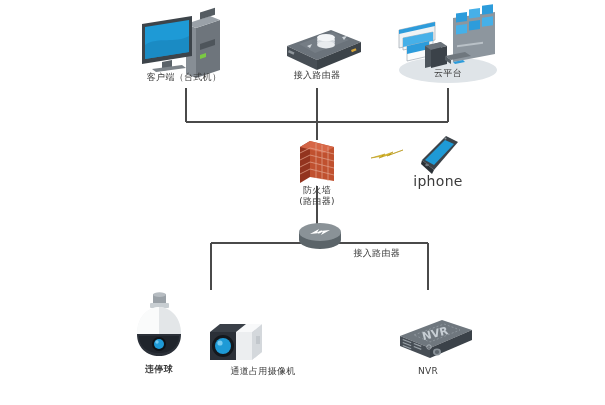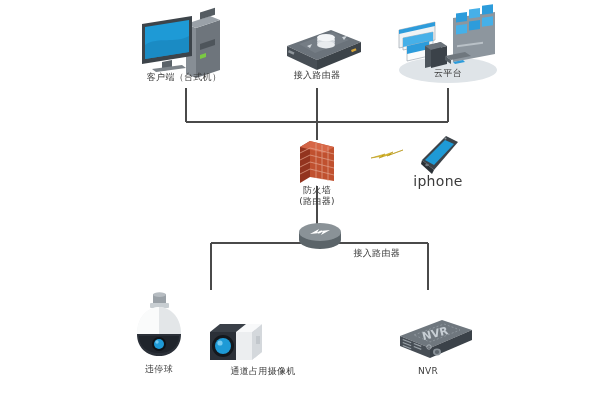--- a/index.html
+++ b/index.html
@@ -187,21 +187,21 @@
       <path d="M8,42 C8,24 20,15 30,15 L30,42 Z" fill="#fafbfb"></path>
       <path d="M30,15 C40,15 52,24 52,42 L30,42 Z" fill="#e3e6e8"></path>
 
       <path d="M8,42 L52,42 C52,56 42,64 30,64 C18,64 8,56 8,42 Z" fill="#2b3038"></path>
       <path d="M10,44 L50,44 C50,55 41,61 30,61 C19,61 10,55 10,44 Z" fill="#1f242b"></path>
 
       <circle cx="30" cy="52" r="7" fill="#0f1317"></circle>
       <circle cx="30" cy="52" r="5" fill="#1e9ad6"></circle>
       <circle cx="28" cy="50" r="1.7" fill="#7fd0f5" opacity="0.85"></circle>
     </svg>
-    <div class="label" style="left:-50px;top:72px;">违停球</div>
+    <div class="label" style="left:-50px;top:72px;font-weight:bold;">违停球</div>
   </div>
 
   <div class="node" style="left:192px;top:316px;">
     <svg width="62" height="52" viewBox="0 0 62 52">
 
       <polygon points="6,16 16,8 56,8 56,36 46,44 6,44" fill="#eceef0"></polygon>
       <polygon points="16,8 56,8 56,36 46,44 46,16 6,16" fill="#ffffff" opacity="0.0"></polygon>
       <polygon points="46,16 56,8 56,36 46,44" fill="#d4d8dc"></polygon>
       <polygon points="6,16 16,8 56,8 46,16" fill="#f8f9fa"></polygon>
 

